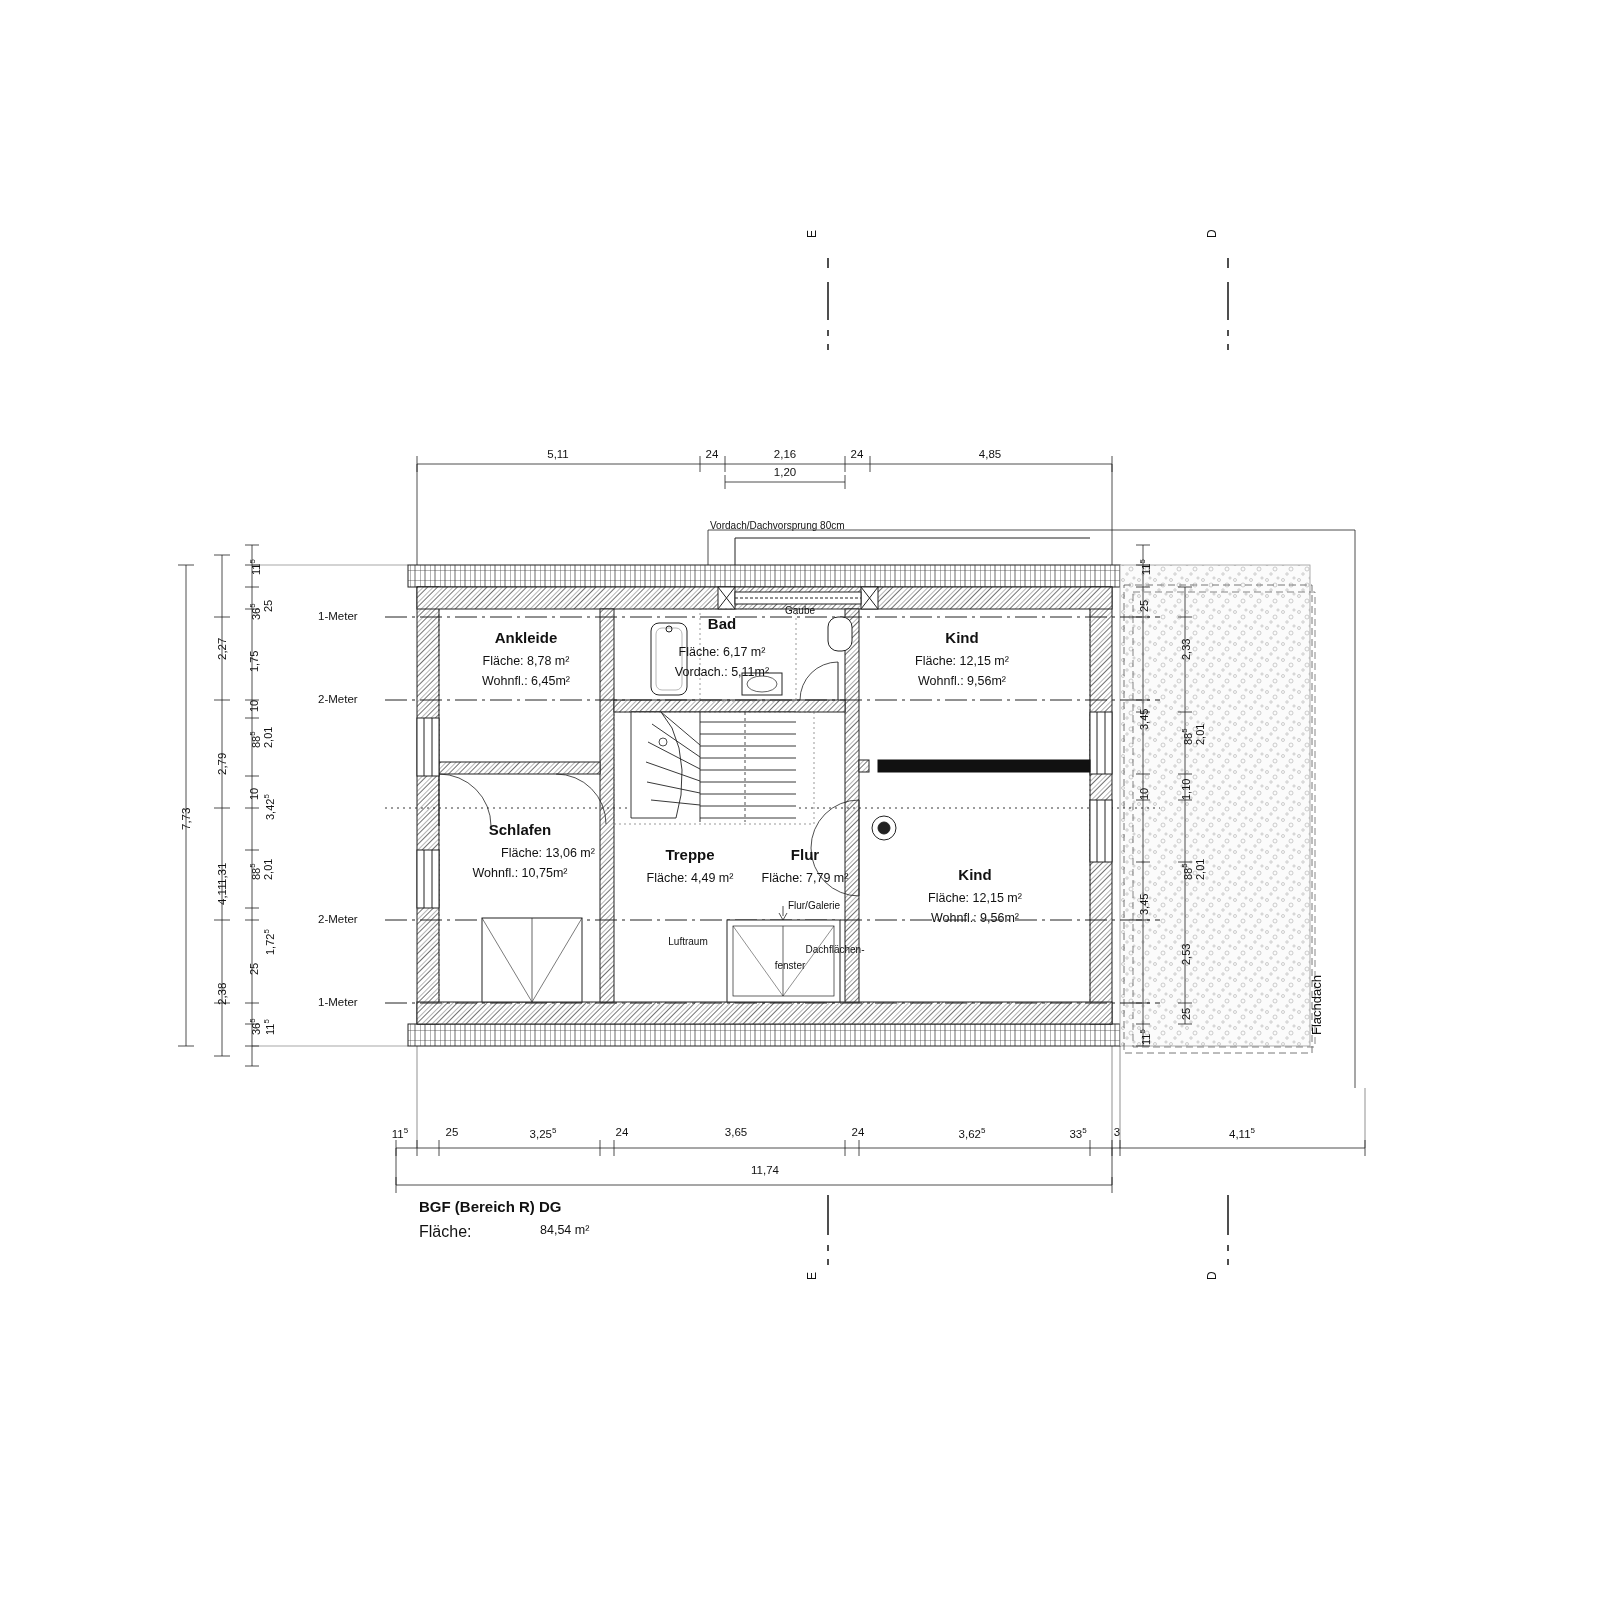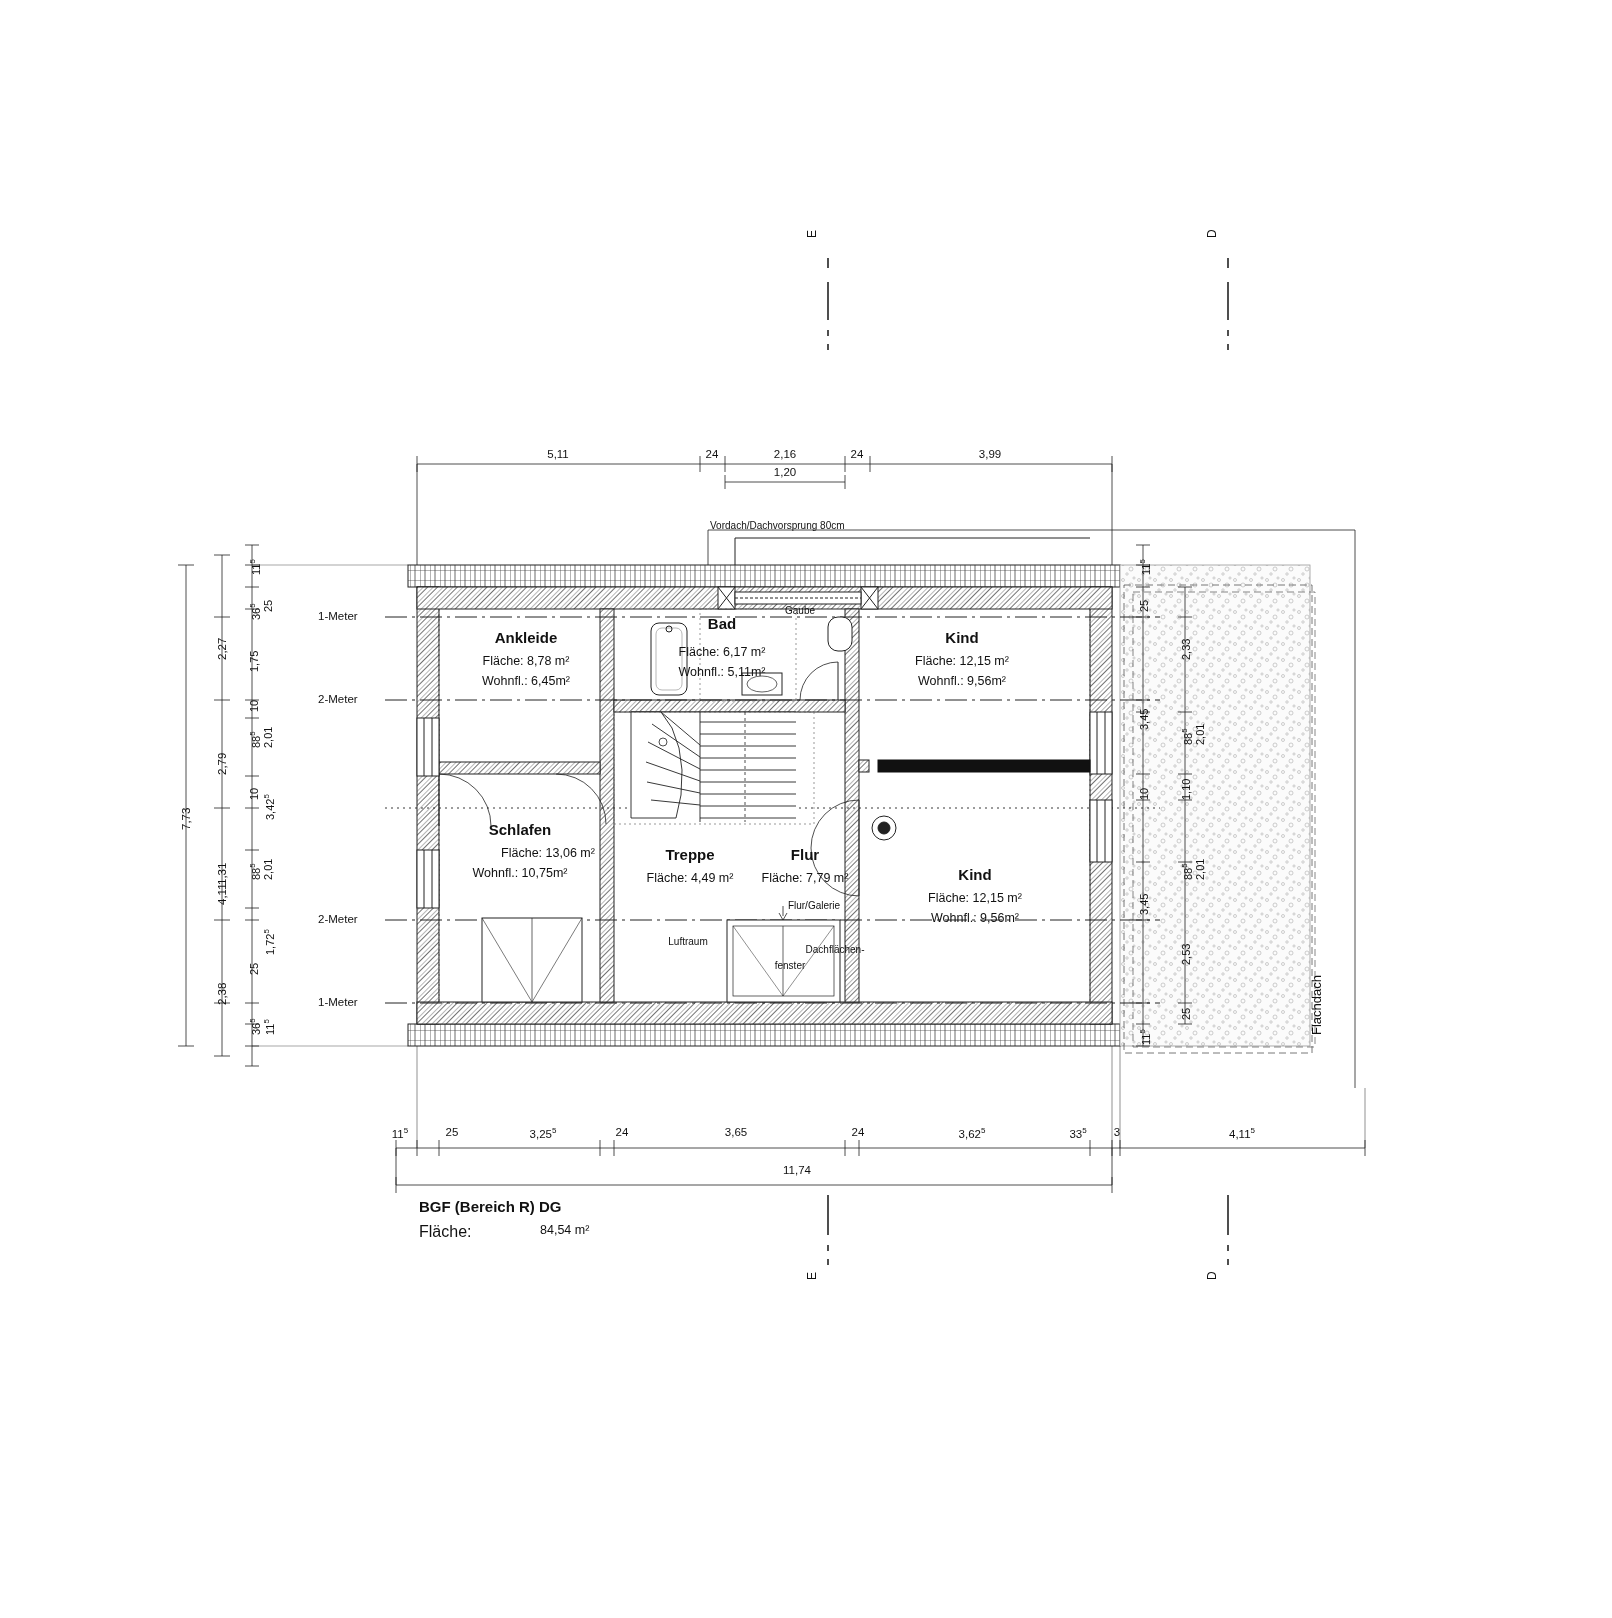--- a/index.html
+++ b/index.html
@@ -299,37 +299,37 @@
 
 <div class="txt" style="left:806px;top:238px;"><span class="vert" style="display:inline-block;">E</span></div>
 <div class="txt" style="left:1206px;top:238px;"><span class="vert" style="display:inline-block;">D</span></div>
 <div class="txt" style="left:806px;top:1280px;"><span class="vert" style="display:inline-block;">E</span></div>
 <div class="txt" style="left:1206px;top:1280px;"><span class="vert" style="display:inline-block;">D</span></div>
 
 <div class="txt c dimtxt" style="left:558px;top:448px;">5,11</div>
 <div class="txt c dimtxt" style="left:712px;top:448px;">24</div>
 <div class="txt c dimtxt" style="left:785px;top:448px;">2,16</div>
 <div class="txt c dimtxt" style="left:857px;top:448px;">24</div>
-<div class="txt c dimtxt" style="left:990px;top:448px;">3,99</div>
+<div class="txt c dimtxt" style="left:990px;top:448px;">4,85</div>
 <div class="txt c dimtxt" style="left:785px;top:466px;">1,20</div>
 
 <div class="txt tiny" style="left:710px;top:520px;">Vordach/Dachvorsprung 80cm</div>
 
 <div class="txt dimtxt" style="left:318px;top:610px;">1-Meter</div>
 <div class="txt dimtxt" style="left:318px;top:693px;">2-Meter</div>
 <div class="txt dimtxt" style="left:318px;top:913px;">2-Meter</div>
 <div class="txt dimtxt" style="left:318px;top:996px;">1-Meter</div>
 
 <div class="txt c rm-title" style="left:526px;top:629px;">Ankleide</div>
 <div class="txt c rm-line" style="left:526px;top:654px;">Fläche:  8,78 m²</div>
 <div class="txt c rm-line" style="left:526px;top:674px;">Wohnfl.:  6,45m²</div>
 
 <div class="txt c rm-title" style="left:722px;top:615px;">Bad</div>
 <div class="txt c rm-line" style="left:722px;top:645px;">Fläche: 6,17 m²</div>
-<div class="txt c rm-line" style="left:722px;top:665px;">Wohnfl.: 5,11m²</div>
+<div class="txt c rm-line" style="left:722px;top:665px;">Vordach.: 5,11m²</div>
 <div class="txt c tiny" style="left:800px;top:605px;">Gaube</div>
 
 <div class="txt c rm-title" style="left:962px;top:629px;">Kind</div>
 <div class="txt c rm-line" style="left:962px;top:654px;">Fläche:  12,15 m²</div>
 <div class="txt c rm-line" style="left:962px;top:674px;">Wohnfl.:  9,56m²</div>
 
 <div class="txt c rm-title" style="left:520px;top:821px;">Schlafen</div>
 <div class="txt c rm-line" style="left:548px;top:846px;">Fläche:  13,06 m²</div>
 <div class="txt c rm-line" style="left:520px;top:866px;">Wohnfl.:  10,75m²</div>
 
@@ -392,17 +392,17 @@
 <div class="txt c dimtxt" style="left:400px;top:1126px;">11<span class="sup">5</span></div>
 <div class="txt c dimtxt" style="left:452px;top:1126px;">25</div>
 <div class="txt c dimtxt" style="left:535px;top:1126px;margin-left:8px;">3,25<span class="sup">5</span></div>
 <div class="txt c dimtxt" style="left:622px;top:1126px;">24</div>
 <div class="txt c dimtxt" style="left:736px;top:1126px;">3,65</div>
 <div class="txt c dimtxt" style="left:858px;top:1126px;">24</div>
 <div class="txt c dimtxt" style="left:972px;top:1126px;">3,62<span class="sup">5</span></div>
 <div class="txt c dimtxt" style="left:1078px;top:1126px;">33<span class="sup">5</span></div>
 <div class="txt c dimtxt" style="left:1117px;top:1126px;">3</div>
 <div class="txt c dimtxt" style="left:1242px;top:1126px;">4,11<span class="sup">5</span></div>
-<div class="txt c dimtxt" style="left:765px;top:1164px;margin-left:32px;">11,74</div>
+<div class="txt c dimtxt" style="left:765px;top:1164px;">11,74</div>
 
 <div class="txt b" style="left:419px;top:1198px;font-size:15px;">BGF (Bereich R) DG</div>
 <div class="txt" style="left:419px;top:1223px;font-size:16px;">Fläche:</div>
 <div class="txt" style="left:540px;top:1223px;font-size:12.5px;">84,54 m²</div>
 
 </body></html>

